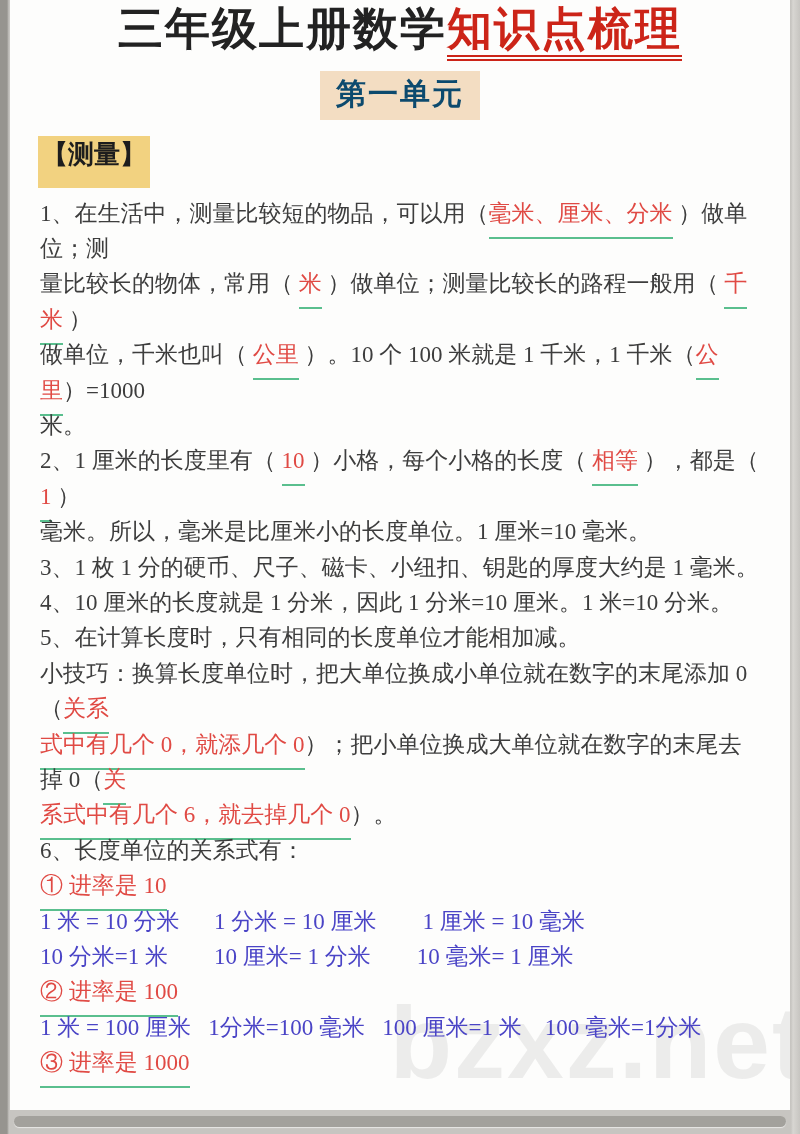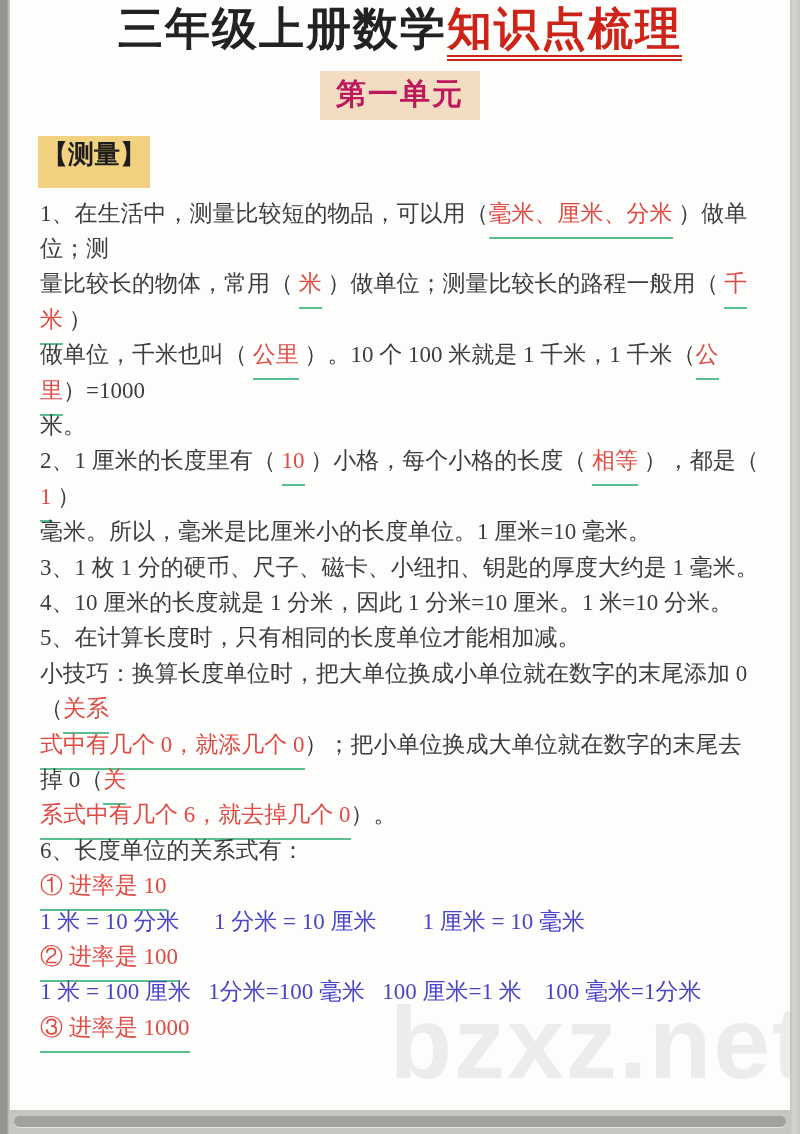--- a/index.html
+++ b/index.html
@@ -20,21 +20,21 @@
   .doc-title{
     text-align:center; font-size:45px; font-weight:bold;
     color:#222; letter-spacing:2px; line-height:1.3;
   }
   .doc-title .t-red{
     color:var(--title_red);
     border-bottom:6px double var(--title_red); padding-bottom:1px;
   }
   .subtitle-row{text-align:center; margin-top:12px;}
   .subtitle{
-    display:inline-block; background:var(--peach); color:#be185d;
+    display:inline-block; background:var(--peach); color:#0c4a6e;
     font-size:30px; font-weight:bold; padding:3px 16px 5px 16px; letter-spacing:2px;
   }
   .section-row{margin:16px 0 2px 28px;}
   .section-label{
     display:inline-block; background:var(--yellow); color:#1d1d1d;
     font-size:26px; font-weight:bold; padding:1px 4px 16px 4px;
   }
   .content{
     position:relative; z-index:1;
     margin:8px 28px 0 30px; font-size:23px; line-height:35.4px; color:var(--ink);
@@ -80,20 +80,21 @@
       <div class="line"><span class="seg-k">毫米。所以，毫米是比厘米小的长度单位。1 厘米=10 毫米。</span></div>
       <div class="line"><span class="seg-k">3、1 枚 1 分的硬币、尺子、磁卡、小纽扣、钥匙的厚度大约是 1 毫米。</span></div>
       <div class="line"><span class="seg-k">4、10 厘米的长度就是 1 分米，因此 1 分米=10 厘米。1 米=10 分米。</span></div>
       <div class="line"><span class="seg-k">5、在计算长度时，只有相同的长度单位才能相加减。</span></div>
       <div class="line"><span class="seg-k">小技巧：换算长度单位时，把大单位换成小单位就在数字的末尾添加 0（</span><span class="seg-r">关系</span></div>
       <div class="line"><span class="seg-r">式中有几个 0，就添几个 0</span><span class="seg-k">）；把小单位换成大单位就在数字的末尾去掉 0（</span><span class="seg-r">关</span></div>
       <div class="line"><span class="seg-r">系式中有几个 6，就去掉几个 0</span><span class="seg-k">）。</span></div>
       <div class="line"><span class="seg-k">6、长度单位的关系式有：</span></div>
       <div class="line"><span class="seg-r">① 进率是 10</span></div>
       <div class="line"><span class="seg-b">1 米 = 10 分米      1 分米 = 10 厘米        1 厘米 = 10 毫米</span></div>
+      <div class="line"><span class="seg-b">10 分米=1 米        10 厘米= 1 分米        10 毫米= 1 厘米</span></div>
       <div class="line"><span class="seg-r">② 进率是 100</span></div>
       <div class="line"><span class="seg-b">1 米 = 100 厘米   1分米=100 毫米   100 厘米=1 米    100 毫米=1分米</span></div>
       <div class="line"><span class="seg-r">③ 进率是 1000</span></div>
     </div>
 
   <div class="watermark">bzxz.net</div>
 </div>
 
 <div class="hscrollbar"></div>
 

